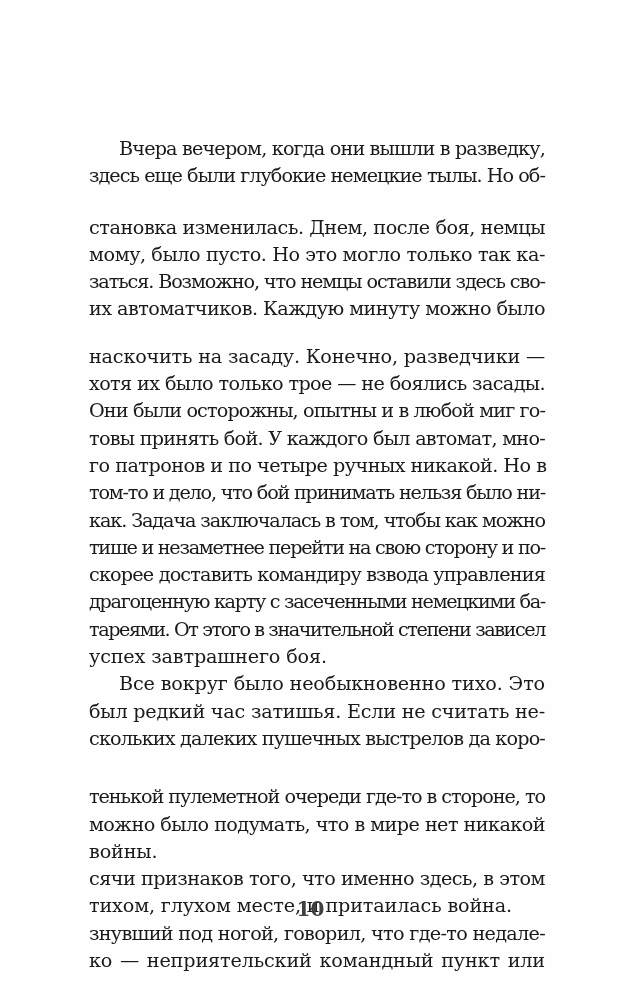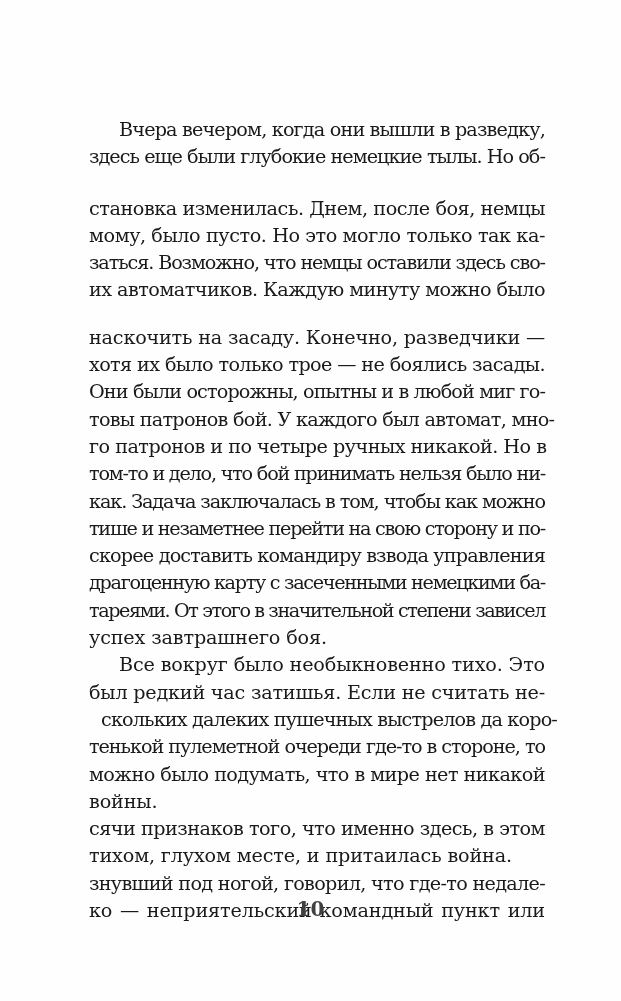--- a/index.html
+++ b/index.html
@@ -16,21 +16,21 @@
   .page {
     position: absolute;
     left: 0; top: 0;
     width: 621px;
     height: 1001px;
     background: #fefefe;
   }
   .text-block {
     position: absolute;
     left: 89px;
-    top: 116px;
+    top: 135px;
     width: 456px;
     font-family: "DejaVu Serif", "Liberation Serif", serif;
     font-size: 19.2px;
     line-height: 27.3px;
     color: #1a1a1a;
   }
   .line {
     display: block;
     white-space: nowrap;
     text-align: justify;
@@ -65,36 +65,36 @@
     <div class="paragraph">
       <span class="line indent" style="letter-spacing: -0.827083px;">Вчера вечером, когда они вышли в разведку,</span>
       <span class="line" style="letter-spacing: -0.952431px;">здесь еще были глубокие немецкие тылы. Но об-</span>
       <span class="line" style="letter-spacing: -0.448692px; margin-top: 24px;">становка изменилась. Днем, после боя, немцы</span>
       <span class="line" style="letter-spacing: -0.422569px;">мому, было пусто. Но это могло только так ка-</span>
       <span class="line" style="letter-spacing: -1.10778px;">заться. Возможно, что немцы оставили здесь сво-</span>
       <span class="line" style="letter-spacing: -0.534146px;">их автоматчиков. Каждую минуту можно было</span>
       <span class="line" style="letter-spacing: -0.198735px; margin-top: 20px;">наскочить на засаду. Конечно, разведчики —</span>
       <span class="line" style="letter-spacing: -0.626736px;">хотя их было только трое — не боялись засады.</span>
       <span class="line" style="letter-spacing: -0.875852px;">Они были осторожны, опытны и в любой миг го-</span>
-      <span class="line" style="letter-spacing: -0.731597px;">товы патронов бой. У каждого был автомат, мно-</span>
+      <span class="line" style="letter-spacing: -0.731597px;">товы принять бой. У каждого был автомат, мно-</span>
       <span class="line" style="letter-spacing: -0.52571px;">го патронов и по четыре ручных никакой. Но в</span>
       <span class="line" style="letter-spacing: -1.20664px;">том-то и дело, что бой принимать нельзя было ни-</span>
       <span class="line" style="letter-spacing: -1.09327px;">как. Задача заключалась в том, чтобы как можно</span>
       <span class="line" style="letter-spacing: -1.25672px;">тише и незаметнее перейти на свою сторону и по-</span>
       <span class="line" style="letter-spacing: -0.820099px;">скорее доставить командиру взвода управления</span>
       <span class="line" style="letter-spacing: -1.30243px;">драгоценную карту с засеченными немецкими ба-</span>
       <span class="line" style="letter-spacing: -1.4166px;">тареями. От этого в значительной степени зависел</span>
       <span class="line last">успех завтрашнего боя.</span>
     </div>
 
     <div class="paragraph">
       <span class="line indent" style="letter-spacing: -0.15641px;">Все вокруг было необыкновенно тихо. Это</span>
       <span class="line" style="letter-spacing: -0.215044px;">был редкий час затишья. Если не считать не-</span>
-      <span class="line" style="letter-spacing: -0.841051px; margin-left: 12px;">скольких далеких пушечных выстрелов да коро-</span>
-      <span class="line" style="letter-spacing: -1.05226px;">тенькой пулеметной очереди где-то в стороне, то</span>
+      <span class="line" style="letter-spacing: -0.841051px;">скольких далеких пушечных выстрелов да коро-</span>
+      <span class="line" style="letter-spacing: -1.05226px; margin-top: 31px;">тенькой пулеметной очереди где-то в стороне, то</span>
       <span class="line" style="letter-spacing: -0.553706px;">можно было подумать, что в мире нет никакой</span>
       <span class="line last">войны.</span>
     </div>
 
     <div class="paragraph">
       <span class="line" style="letter-spacing: -0.497917px;">сячи признаков того, что именно здесь, в этом</span>
       <span class="line last">тихом, глухом месте, и притаилась война.</span>
     </div>
 
     <div class="paragraph">

